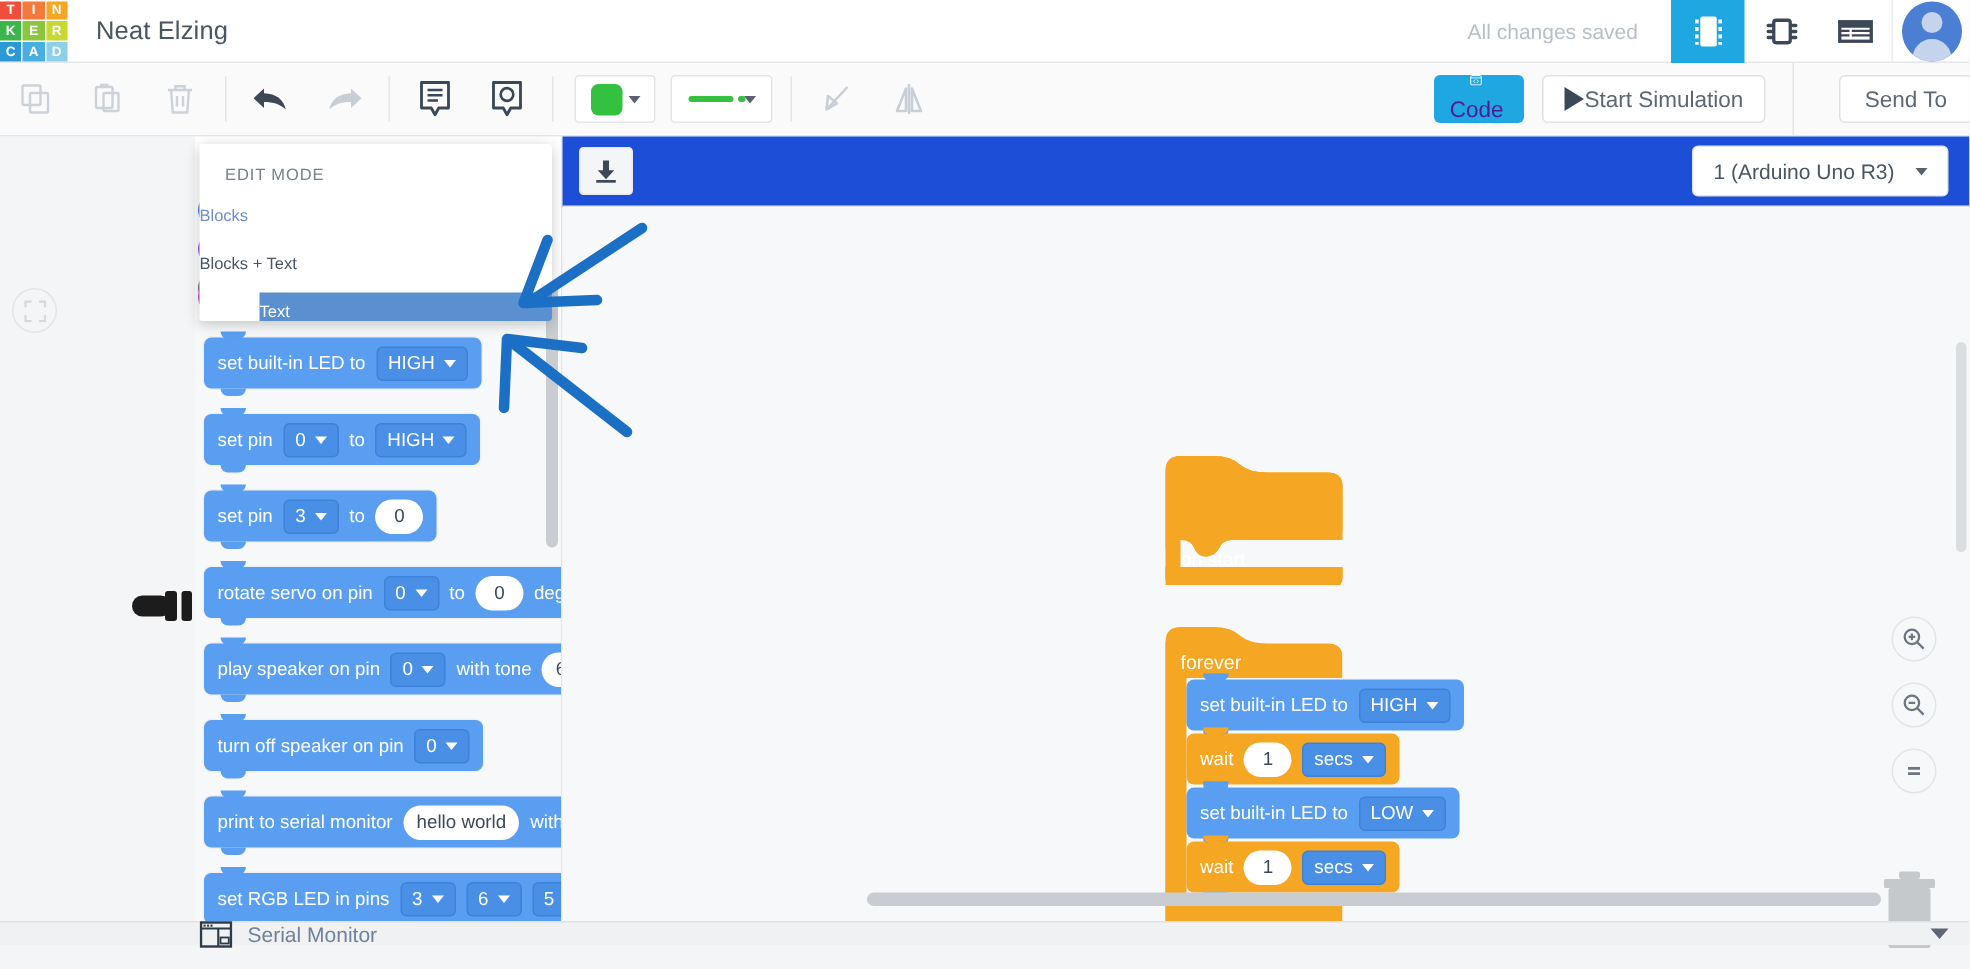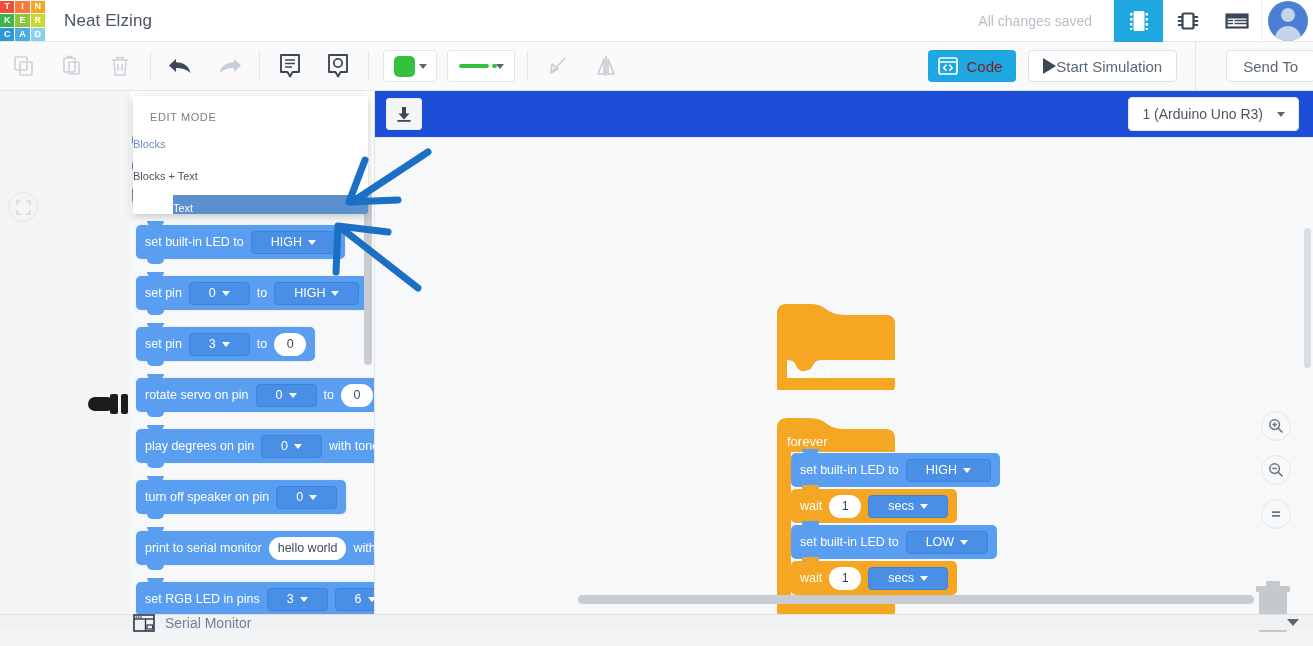--- a/index.html
+++ b/index.html
@@ -78,23 +78,23 @@
     width: 68px; height: 32px; border: 1px solid #e2e5e8; border-radius: 3px;
     background: #fff; display: flex; align-items: center; justify-content: center; gap: 7px;
     margin-left: 10px; cursor: pointer;
   }
   .dashline { width: 30px; height: 4px; background: #34c13f; border-radius: 2px;
               position: relative; }
   .dashline::after { content:""; position:absolute; right:-8px; top:0; width:5px; height:4px;
                      background:#34c13f; border-radius:2px; }
   .toolbar-right { margin-left: auto; display: flex; align-items: center; padding-right: 0; }
   .btn-code {
-    background: #1ea7e1; color: #7f1d1d; border-radius: 4px; height: 32px;
+    background: #1ea7e1; color: #4c1d95; border-radius: 4px; height: 32px;
     display: flex; align-items: center; gap: 8px; padding: 0 14px 0 10px;
-    font-size: 15px; cursor: pointer; margin-right: 12px;
+    font-size: 15px; cursor: pointer; margin-right: 12px; flex-direction: column;
   }
   .btn-sim {
     background: #fff; border: 1px solid #dfe2e5; border-radius: 4px; height: 32px;
     display: flex; align-items: center; padding: 0 14px;
     font-size: 15px; color: #5b6774; cursor: pointer;
   }
   .play-tri { width: 0; height: 0; border-left: 13px solid #3c4858;
               border-top: 8px solid transparent; border-bottom: 8px solid transparent; }
   .btn-send {
     background: #fff; border: 1px solid #dfe2e5; border-radius: 4px; height: 32px;
@@ -140,21 +140,21 @@
   .blk::before {
     content: ""; position: absolute; left: 11px; top: -4px; width: 17px; height: 5px;
     background: #5a9ef2; border-radius: 0 0 5px 5px;
   }
   .blk::after {
     content: ""; position: absolute; left: 11px; bottom: -5px; width: 17px; height: 5px;
     background: #5a9ef2; border-radius: 0 0 5px 5px;
   }
   .sel {
     background: #4a8fe6; border: 1px solid #3d82da; border-radius: 4px;
-    height: 23px; display: flex; align-items: center; gap: 6px; padding: 0 19px;
+    height: 23px; display: flex; align-items: center; gap: 6px; padding: 0 7px;
     font-size: 12.5px; color: #fff;
   }
   .sel .tri { width:0;height:0;border-left:4px solid transparent;border-right:4px solid transparent;
               border-top:5px solid #fff; }
   .oval {
     background: #fff; color: #3c4858; border-radius: 12px; height: 23px; min-width: 32px;
     display: flex; align-items: center; justify-content: center; padding: 0 9px;
     font-size: 12.5px;
   }
 
@@ -439,21 +439,21 @@
             <span>rotate servo on pin</span>
             <div class="sel">
               <span>0</span>
               <span class="tri"></span>
             </div>
             <span>to</span>
             <div class="oval">0</div>
             <span>degrees</span>
           </div>
           <div class="blk" style="left: 6px; top: 216px;">
-            <span>play degrees on pin</span>
+            <span>play speaker on pin</span>
             <div class="sel">
               <span>0</span>
               <span class="tri"></span>
             </div>
             <span>with tone</span>
             <div class="oval">60</div>
           </div>
           <div class="blk" style="left: 6px; top: 267px;">
             <span>turn off speaker on pin</span>
             <div class="sel">

